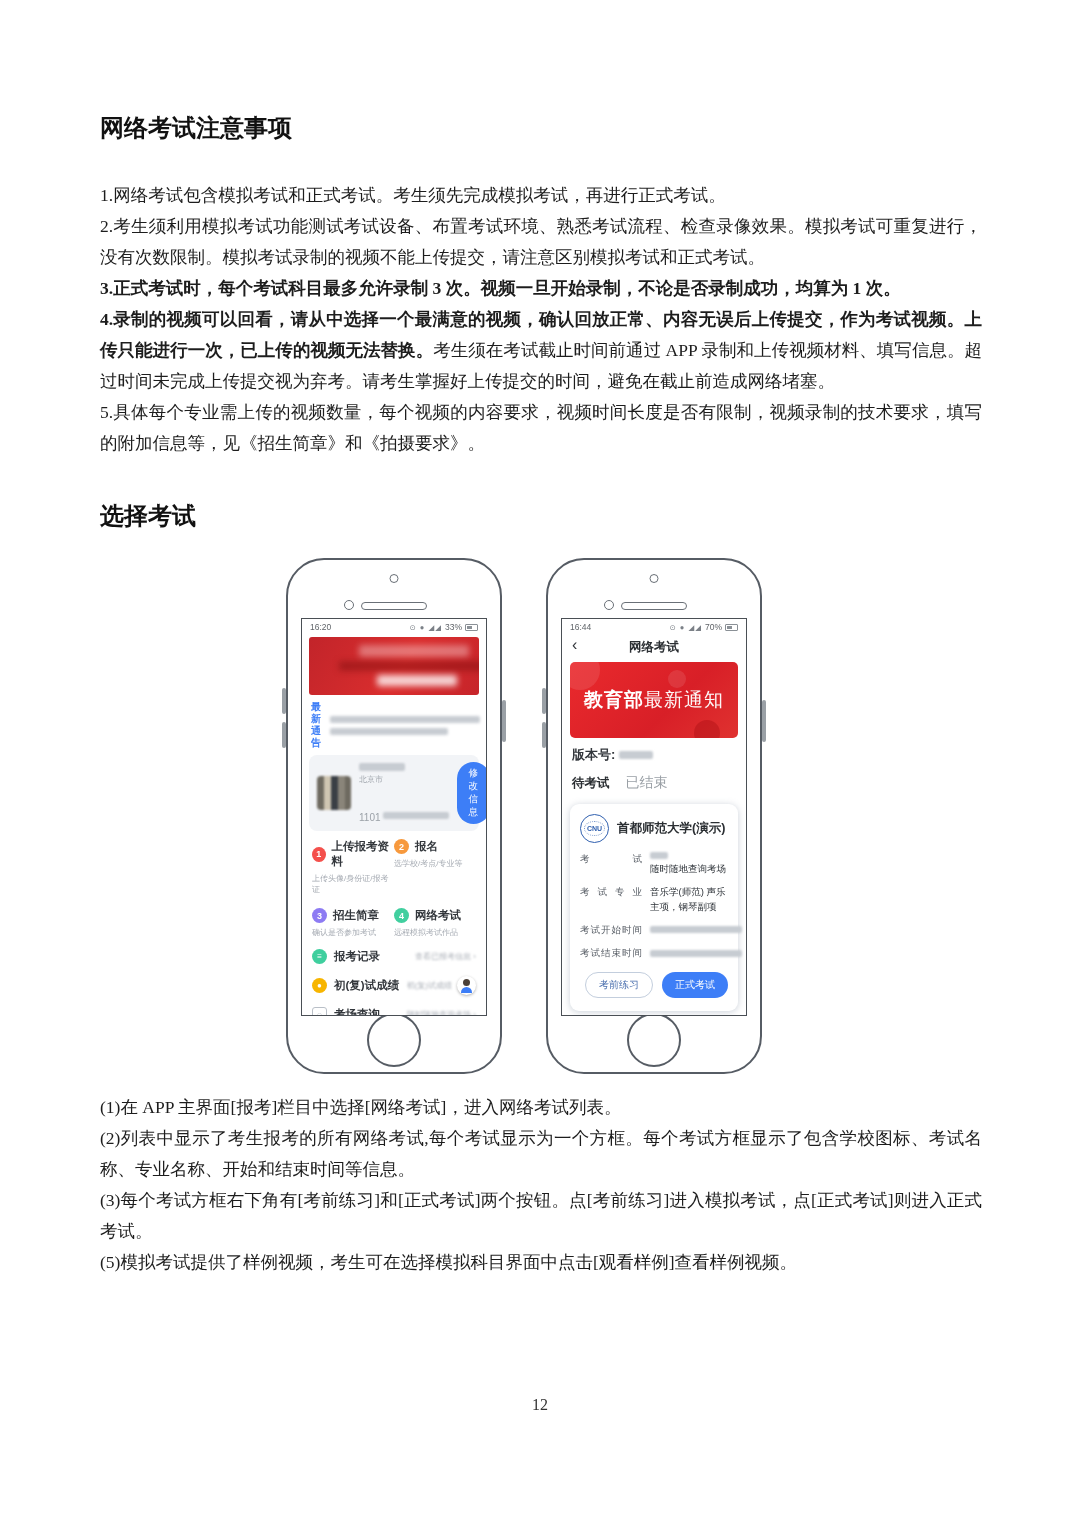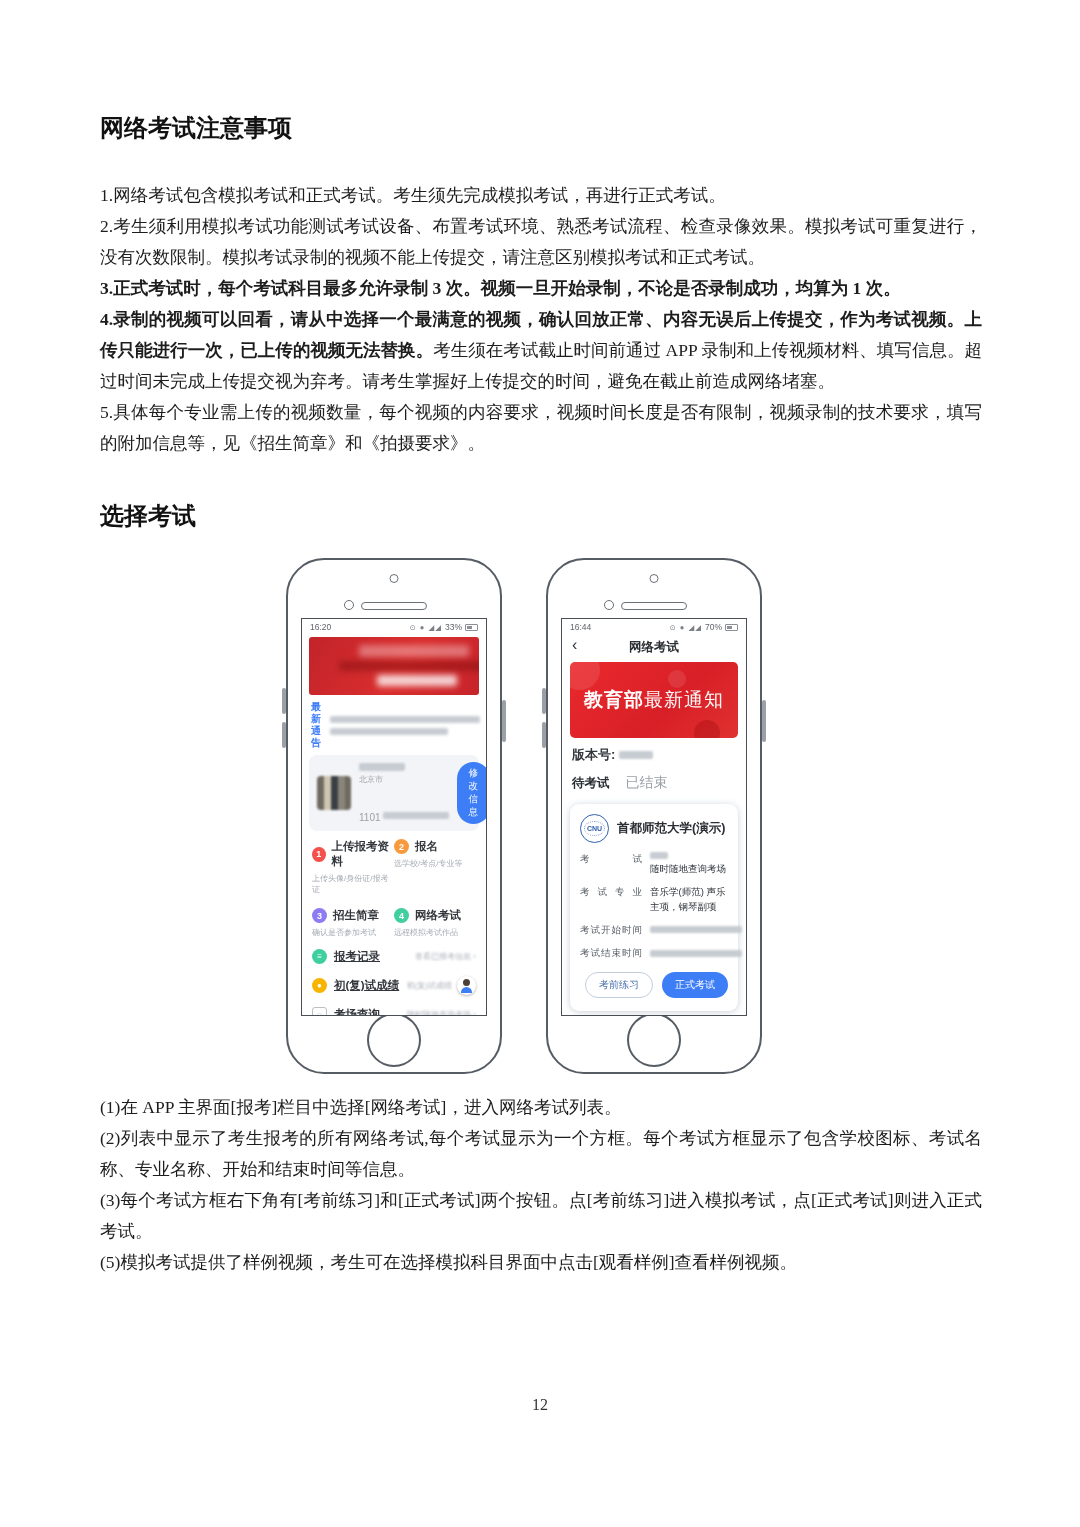--- a/index.html
+++ b/index.html
@@ -78,21 +78,21 @@
             display:flex;align-items:center;justify-content:center;}
   .menu-label{font-size:11.5px;font-weight:600;color:#33373c;}
   .menu-sub{font-size:8px;color:#a6abb3;margin-top:4px;filter:blur(.6px);}
 
   .list-rows{padding:4px 10px 0;flex-shrink:0;}
   .list-row{display:flex;align-items:center;height:29px;}
   .row-icon{width:15px;height:15px;border-radius:50%;color:#fff;font-size:8px;display:flex;
             align-items:center;justify-content:center;margin-right:7px;flex-shrink:0;}
   .ri-rec{background:#3fcf9e;} .ri-score{background:#f7b500;}
   .ri-venue{background:#fff;border:1px solid #b9bfc7;border-radius:3px;color:#b9bfc7;box-sizing:border-box;}
-  .row-label{font-size:11.5px;font-weight:600;color:#33373c;text-decoration:underline;}
+  .row-label{font-size:11.5px;font-weight:600;color:#33373c;}
   .row-hint{margin-left:auto;font-size:8px;color:#a8adb5;filter:blur(.8px);}
   .mascot{width:19px;height:19px;border-radius:50%;background:#fff;box-shadow:0 1px 3px rgba(0,0,0,.3);
           margin-left:5px;position:relative;flex-shrink:0;}
   .mascot .head{position:absolute;top:3px;left:6px;width:7px;height:7px;border-radius:50%;background:#4a4038;}
   .mascot .body{position:absolute;bottom:2px;left:4px;width:11px;height:6px;border-radius:6px 6px 0 0;background:#3d7ef7;}
 
   .tabbar{margin-top:auto;border-top:1px solid #ececec;display:flex;align-items:center;height:34px;flex-shrink:0;}
   .tab{flex:1;display:flex;flex-direction:column;align-items:center;gap:1px;}
   .tab .glyph{font-size:13px;line-height:14px;color:#7b8087;}
   .tab-label{font-size:7px;color:#9aa0a6;filter:blur(.4px);}

